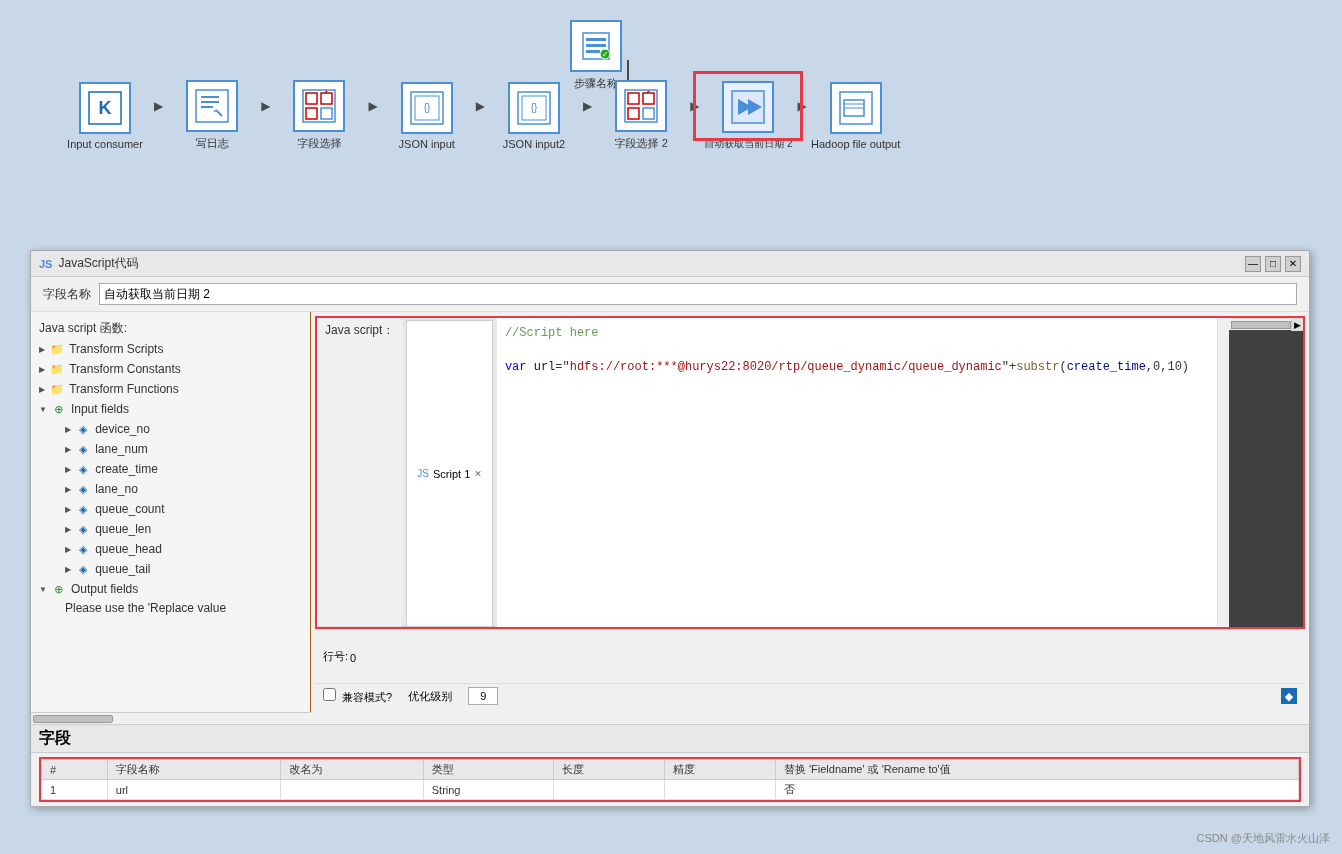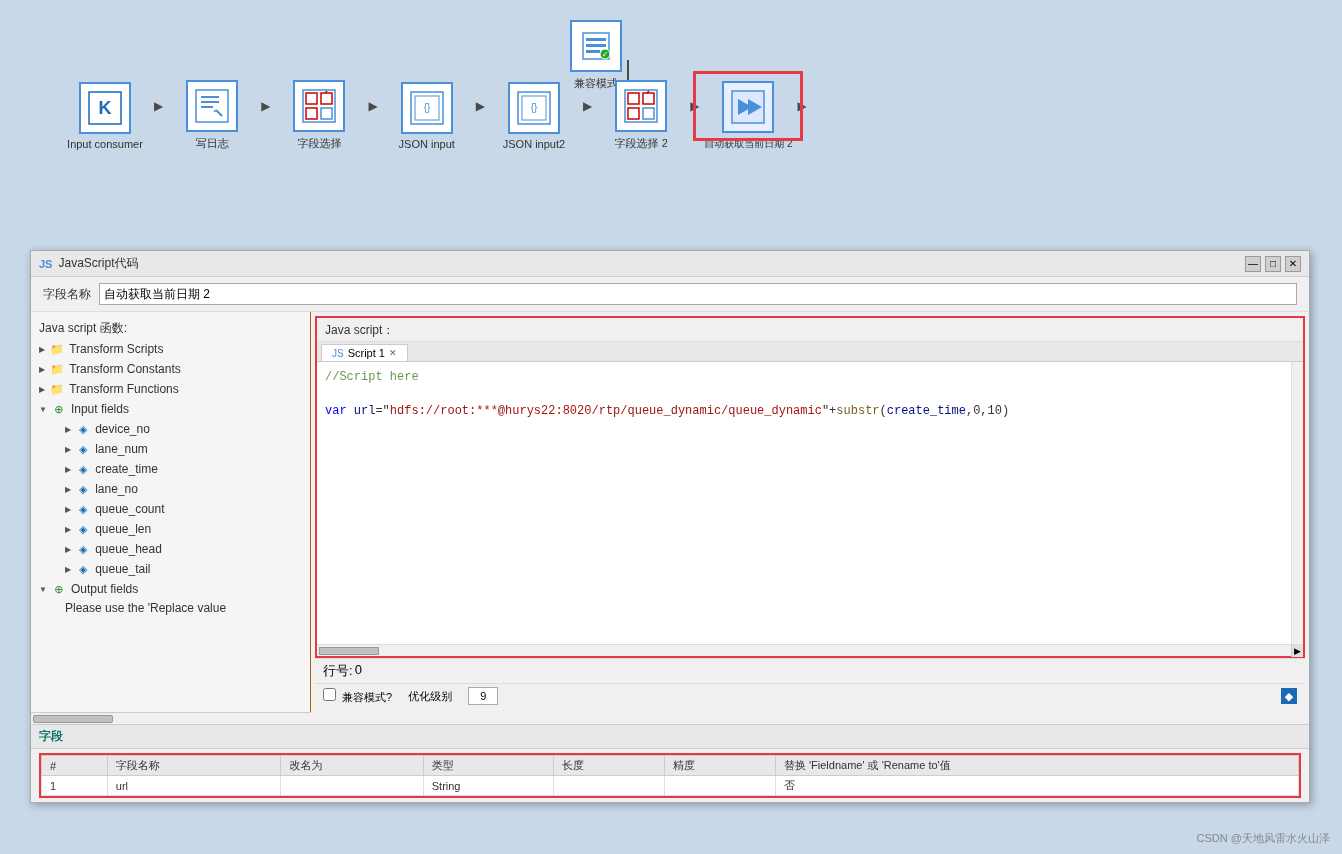--- a/index.html
+++ b/index.html
@@ -265,23 +265,23 @@
     }
 
     
     .fields-section {
       background: #f0f0f0;
       border-top: 1px solid #ccc;
     }
 
     .fields-header {
       padding: 3px 8px;
-      font-size: 12px;
+      font-size: 16px;
       font-weight: bold;
-      color: #0f766e;
+      color: #000000;
       background: #e8e8e8;
       border-bottom: 1px solid #ccc;
     }
 
     .fields-table-wrapper {
       border: 2px solid #e63946;
       margin: 4px 8px;
     }
 
     .fields-table {
@@ -342,21 +342,21 @@
     <div class="node-icon" style="border-color:#4a90d9;">
       <svg width="32" height="32" viewBox="0 0 32 32">
         <rect x="3" y="3" width="26" height="26" fill="white" stroke="#4a90d9" stroke-width="1.5"></rect>
         <rect x="6" y="8" width="20" height="3" fill="#4a90d9"></rect>
         <rect x="6" y="14" width="20" height="3" fill="#4a90d9"></rect>
         <rect x="6" y="20" width="14" height="3" fill="#4a90d9"></rect>
         <circle cx="25" cy="24" r="5" fill="#22aa22" stroke="white" stroke-width="1"></circle>
         <text x="25" y="27" text-anchor="middle" fill="white" font-size="8">✓</text>
       </svg>
     </div>
-    <div class="node-label">兼容模式</div>
+    <div class="node-label">步骤名称</div>
   </div>
 
   <div class="down-arrow">
     <div class="v-line"></div>
     <span class="v-arrow">▼</span>
     <div style="height:8px;"></div>
   </div>
 
   <div class="pipeline-nodes">
 
@@ -453,20 +453,31 @@
           <rect x="2" y="2" width="32" height="32" fill="#dce8ff" stroke="#4a90d9" stroke-width="1.5"></rect>
           <polygon points="8,10 22,18 8,26" fill="#4a90d9"></polygon>
           <polygon points="18,10 32,18 18,26" fill="#4a90d9"></polygon>
         </svg>
       </div>
       <div class="node-label" style="font-size:10px; max-width:90px; text-align:center;">自动获取当前日期 2</div>
     </div>
 
     <div class="arrow"></div>
 
+    <div class="node">
+      <div class="node-icon">
+        <svg width="36" height="36" viewBox="0 0 36 36">
+          <rect x="2" y="2" width="32" height="32" fill="white" stroke="#4a90d9" stroke-width="1.5"></rect>
+          <rect x="6" y="10" width="20" height="16" fill="none" stroke="#4a90d9" stroke-width="1.5"></rect>
+          <line x1="6" y1="14" x2="26" y2="14" stroke="#4a90d9" stroke-width="1"></line>
+          <line x1="6" y1="18" x2="26" y2="18" stroke="#4a90d9" stroke-width="1"></line>
+        </svg>
+      </div>
+      <div class="node-label">Hadoop file output</div>
+    </div>
 
   </div>
 </div>
 
 <div class="dialog">
 
   <div class="dialog-titlebar">
     <div class="dialog-title">
       <span style="font-size:11px; color:#4a90d9; font-weight:bold;">JS</span>
       <span>JavaScript代码</span>
@@ -554,21 +565,21 @@
           <span class="tree-arrow">▼</span>
           <span class="tree-icon field-green">⊕</span>
           <span>Output fields</span>
         </div>
         <div class="tree-item indent2">
           <span>Please use the 'Replace value</span>
         </div>
       </div>
 
       <div style="flex:1; display:flex; flex-direction:column; margin:4px;">
-        <div style="border:2px solid #e63946; flex:1; display:flex; flex-direction:column; background:#404040;">
+        <div style="border:2px solid #e63946; flex:1; display:flex; flex-direction:row; background:#404040;">
 
           <div class="script-label">
             <span>Java script：</span>
           </div>
 
           <div class="script-tabs">
             <div class="script-tab">
               <span class="tab-icon">JS</span>
               <span>Script 1</span>
               <span class="close-icon">✕</span>
@@ -587,21 +598,21 @@
           </div>
 
           <div style="height:12px; background:#f0f0f0; border-top:1px solid #ddd; display:flex; align-items:center;">
             <div style="margin-left:2px; width:60px; height:8px; background:#c0c0c0; border:1px solid #999;"></div>
             <div style="flex:1;"></div>
             <div style="width:12px; height:12px; background:#e0e0e0; border-left:1px solid #ccc; display:flex; align-items:center; justify-content:center; font-size:9px;">▶</div>
           </div>
 
         </div>
 
-        <div style="display:flex; align-items:flex-start; padding:3px 8px; background:#f0f0f0; border-top:1px solid #ddd; font-size:13px;">
+        <div style="display:flex; align-items:flex-end; padding:19px 8px; background:#f0f0f0; border-top:1px solid #ddd; font-size:11px;">
           <span>行号:</span>
           <span style="margin-left:2px;">0</span>
         </div>
 
         <div class="options-row">
           <label>
             <input type="checkbox" style="">
             <span>兼容模式?</span>
           </label>
           <span>优化级别</span>

